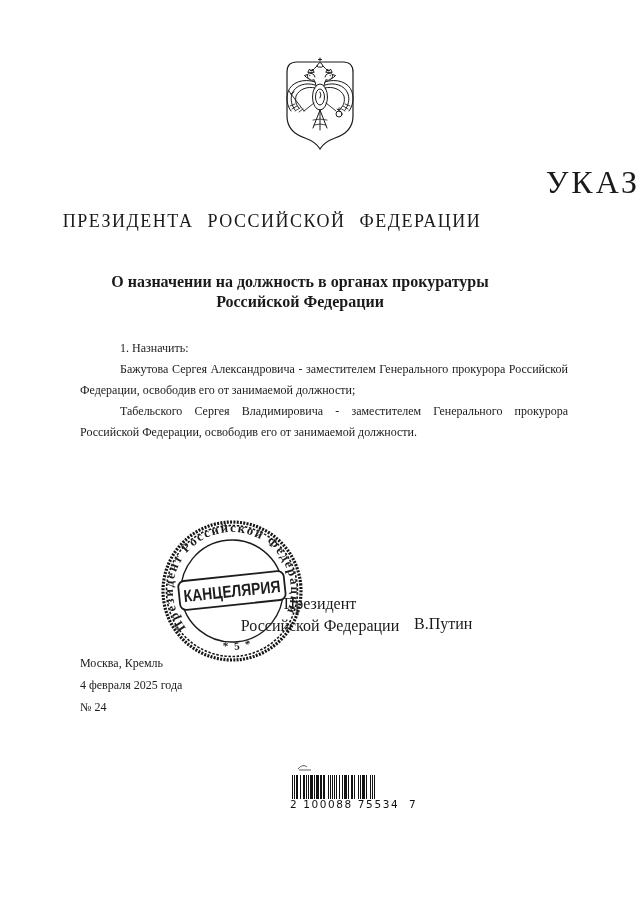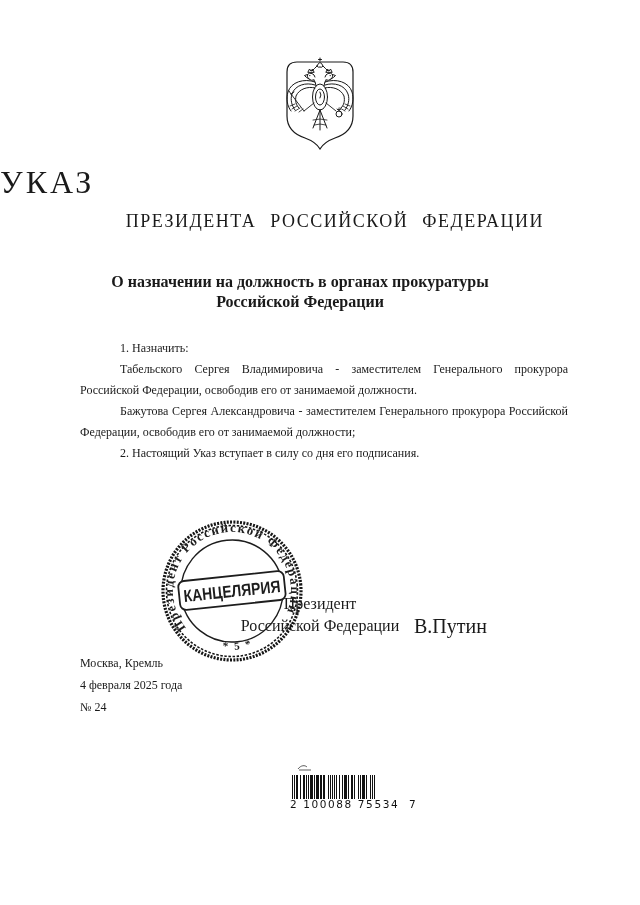--- a/index.html
+++ b/index.html
@@ -6,25 +6,25 @@
   .page{
     position:relative;width:640px;height:905px;background:#ffffff;
     font-family:"Liberation Serif","DejaVu Serif",serif;color:#1a1a1a;overflow:hidden;
   }
   .abs{position:absolute;}
 
   .emblem{left:278px;top:56px;width:84px;height:98px;}
   .emblem svg{display:block;}
 
   .doc-kind{
-    left:0;top:164px;width:640px;text-align:left;
+    left:0;top:164px;width:640px;text-align:right;
     font-size:32px;letter-spacing:3px;font-weight:500;
   }
   .doc-issuer{
-    left:0;top:211px;width:544px;text-align:right;
+    left:0;top:211px;width:544px;text-align:center;
     font-size:18px;letter-spacing:1.5px;word-spacing:8px;font-weight:500;
   }
   .doc-subject{
     left:0;top:272px;width:600px;text-align:center;
     font-size:16px;font-weight:bold;line-height:20px;
   }
   .body-text{
     left:80px;top:338px;width:488px;
     font-size:12px;line-height:21px;text-align:justify;
   }
@@ -33,21 +33,21 @@
   .stamp{
     left:157px;top:516px;width:150px;height:150px;
     transform:rotate(-6deg);z-index:3;pointer-events:none;
   }
   .stamp svg text{fill:#1d1d1d;}
 
   .sig-post{
     left:230px;top:593px;width:180px;text-align:center;
     font-size:16px;line-height:22px;z-index:1;
   }
-  .sig-name{left:414px;top:615px;font-size:20px;z-index:1;text-align:center;}
+  .sig-name{left:414px;top:615px;font-size:16px;z-index:1;text-align:center;}
 
   .footer{left:80px;top:652px;font-size:12px;line-height:22px;}
 
   .barcode{left:282px;top:760px;width:110px;height:55px;margin-left:8px;}
   .barcode .mark{position:absolute;left:6px;top:3px;}
   .barcode .bars{position:absolute;left:2px;top:15px;}
   .barcode .digits{
     position:absolute;left:0px;top:38px;width:100px;
     font-family:"DejaVu Sans","Liberation Sans",sans-serif;
     font-size:10.5px;letter-spacing:1.6px;white-space:pre;color:#111;
@@ -116,23 +116,22 @@
   <div class="abs doc-kind">УКАЗ</div>
   <div class="abs doc-issuer">ПРЕЗИДЕНТА РОССИЙСКОЙ ФЕДЕРАЦИИ</div>
 
   <div class="abs doc-subject">
     <div>О назначении на должность в органах прокуратуры</div>
     <div>Российской Федерации</div>
   </div>
 
   <div class="abs body-text">
     <p>1. Назначить:</p>
+    <p>Бажутова Сергея Александровича - заместителем Генерального прокурора Российской Федерации, освободив его от занимаемой должности;</p>
     <p>Табельского Сергея Владимировича - заместителем Генерального прокурора Российской Федерации, освободив его от занимаемой должности.</p>
-    <p>Бажутова Сергея Александровича - заместителем Генерального прокурора Российской Федерации, освободив его от занимаемой должности;</p>
-    <p>2. Настоящий Указ вступает в силу со дня его подписания.</p>
   </div>
 
   <div class="abs stamp">
     <svg width="150" height="150" viewBox="0 0 150 150">
       <circle cx="75" cy="75" r="69" fill="none" stroke="#161616" stroke-width="3.2" stroke-dasharray="2 1.3"></circle>
       <circle cx="75" cy="75" r="65.5" fill="none" stroke="#161616" stroke-width="1.6" stroke-dasharray="2.5 1.6"></circle>
       <circle cx="75" cy="75" r="51" fill="none" stroke="#1d1d1d" stroke-width="1.4"></circle>
       <defs>
         <path id="ringPath" d="M 26.7 108.8 A 59 59 0 1 1 123.3 108.8" fill="none"></path>
         <path id="botPath" d="M 41.2 123.3 A 59 59 0 0 0 108.8 123.3" fill="none"></path>

